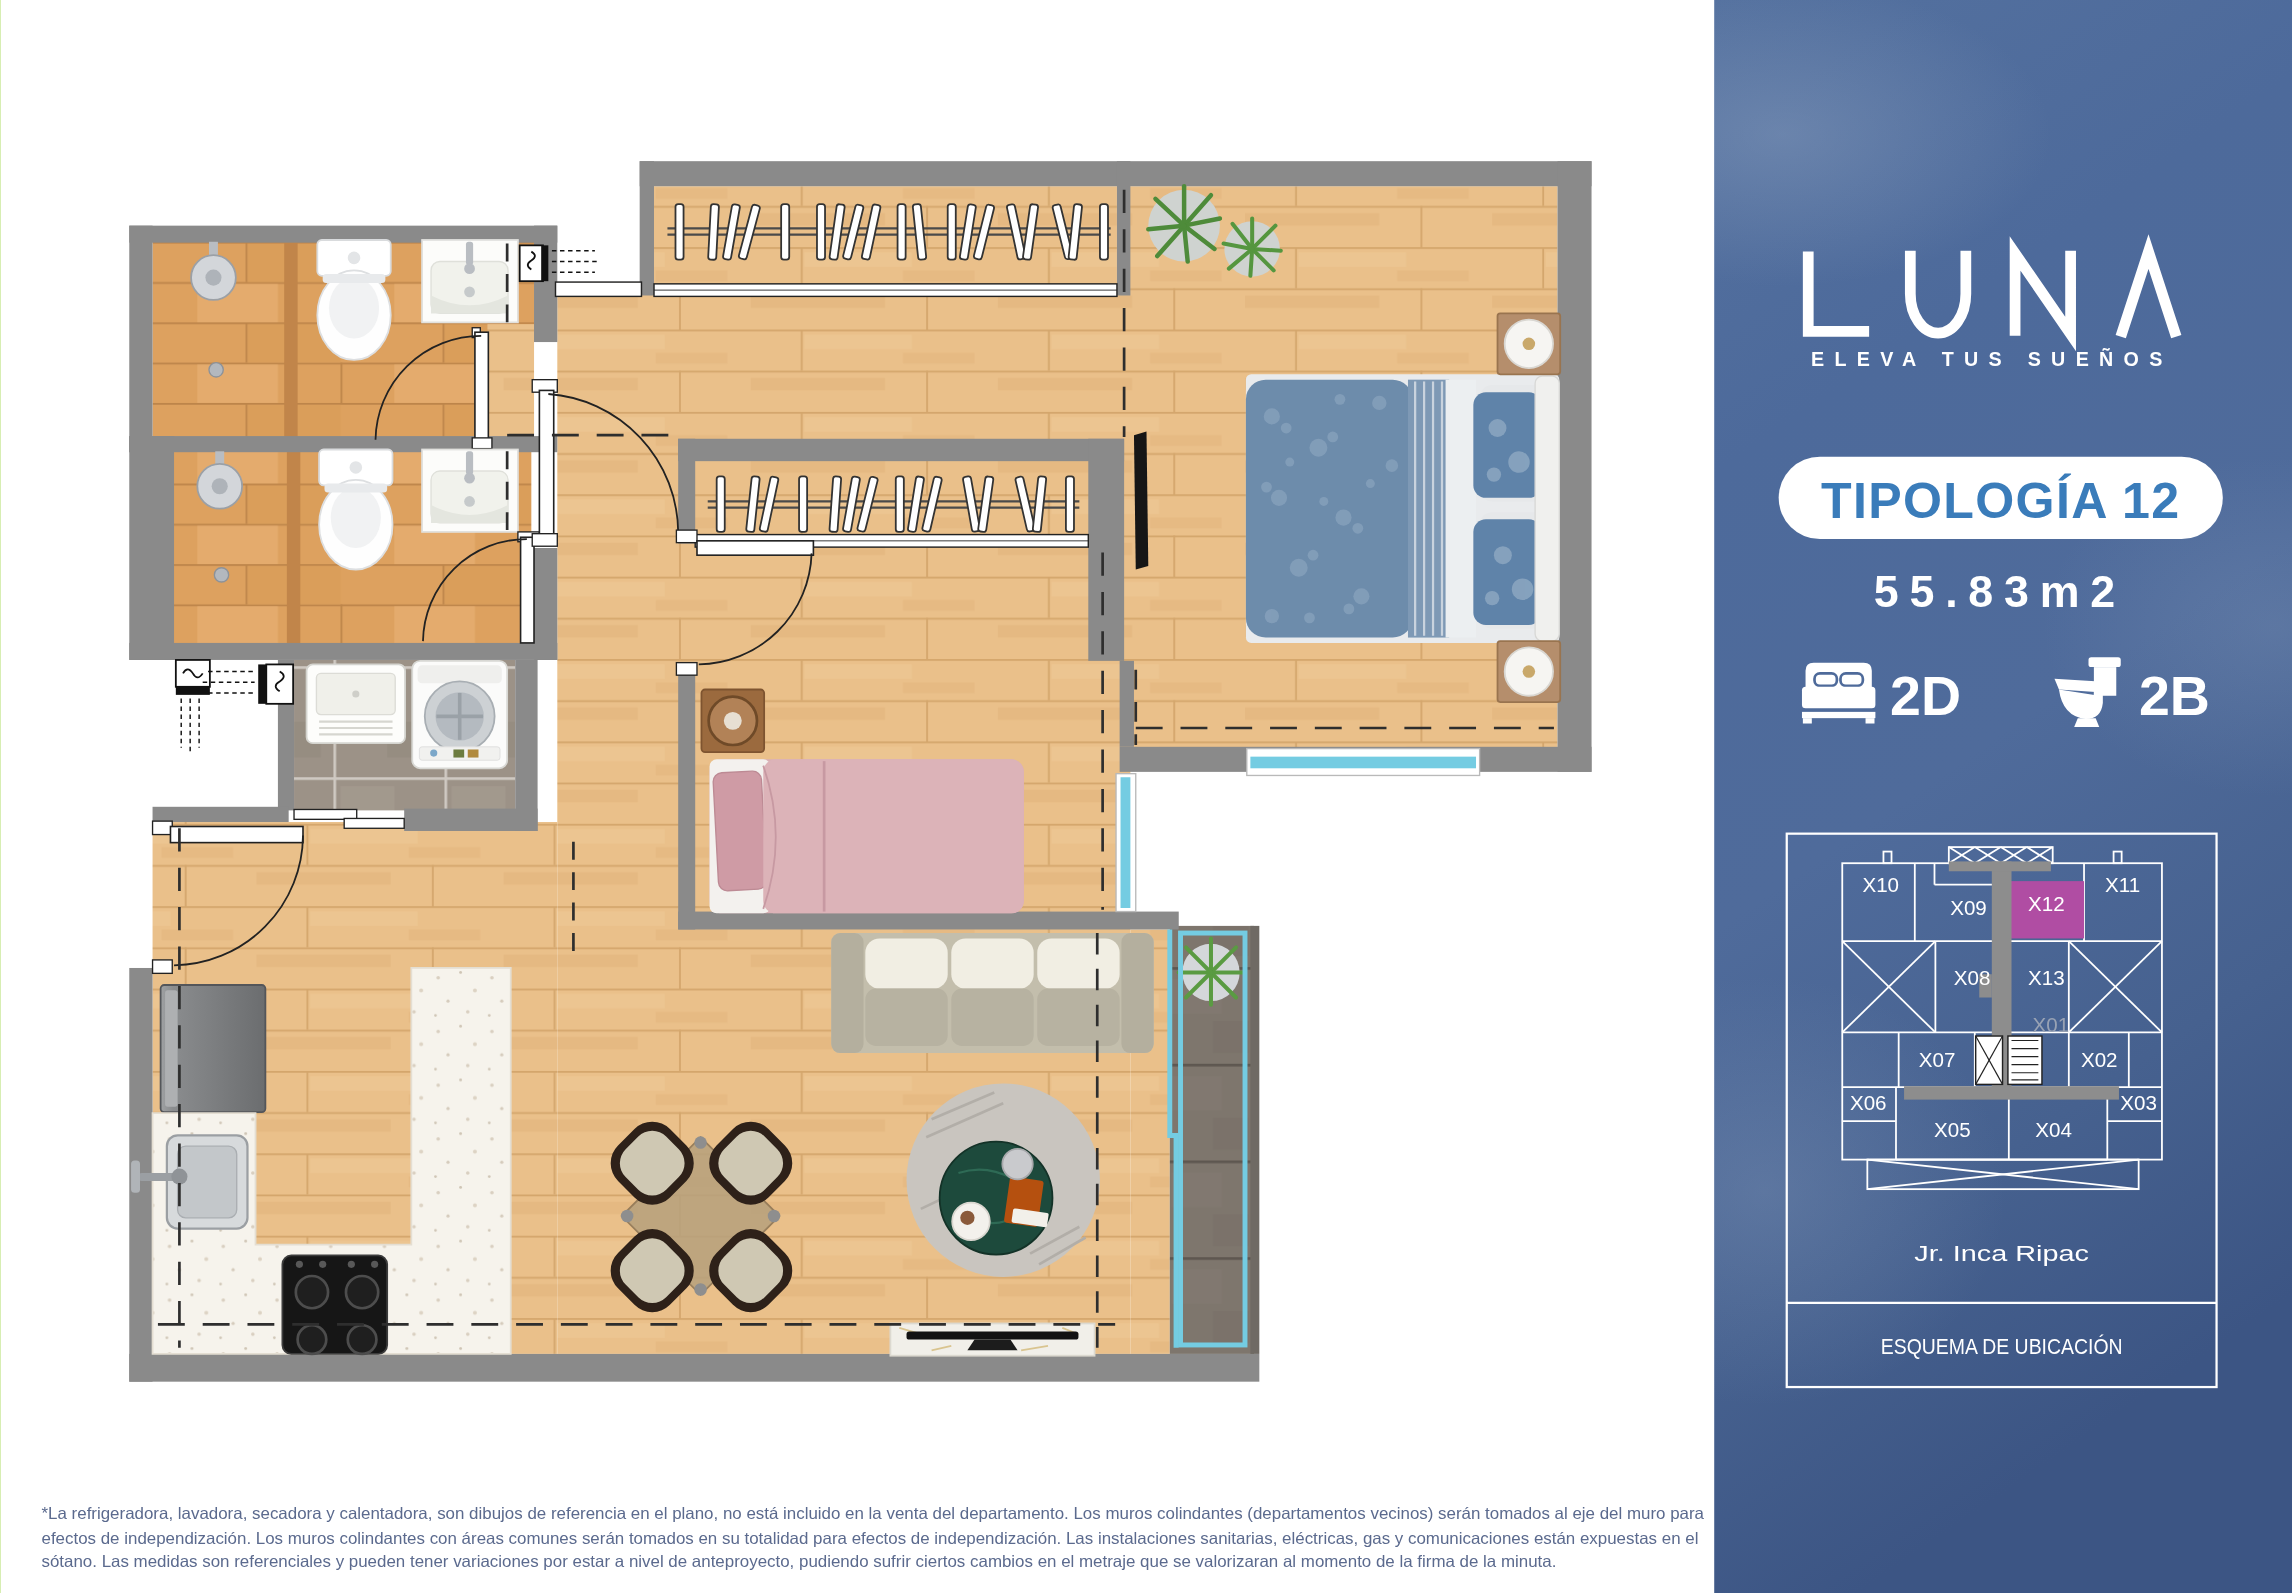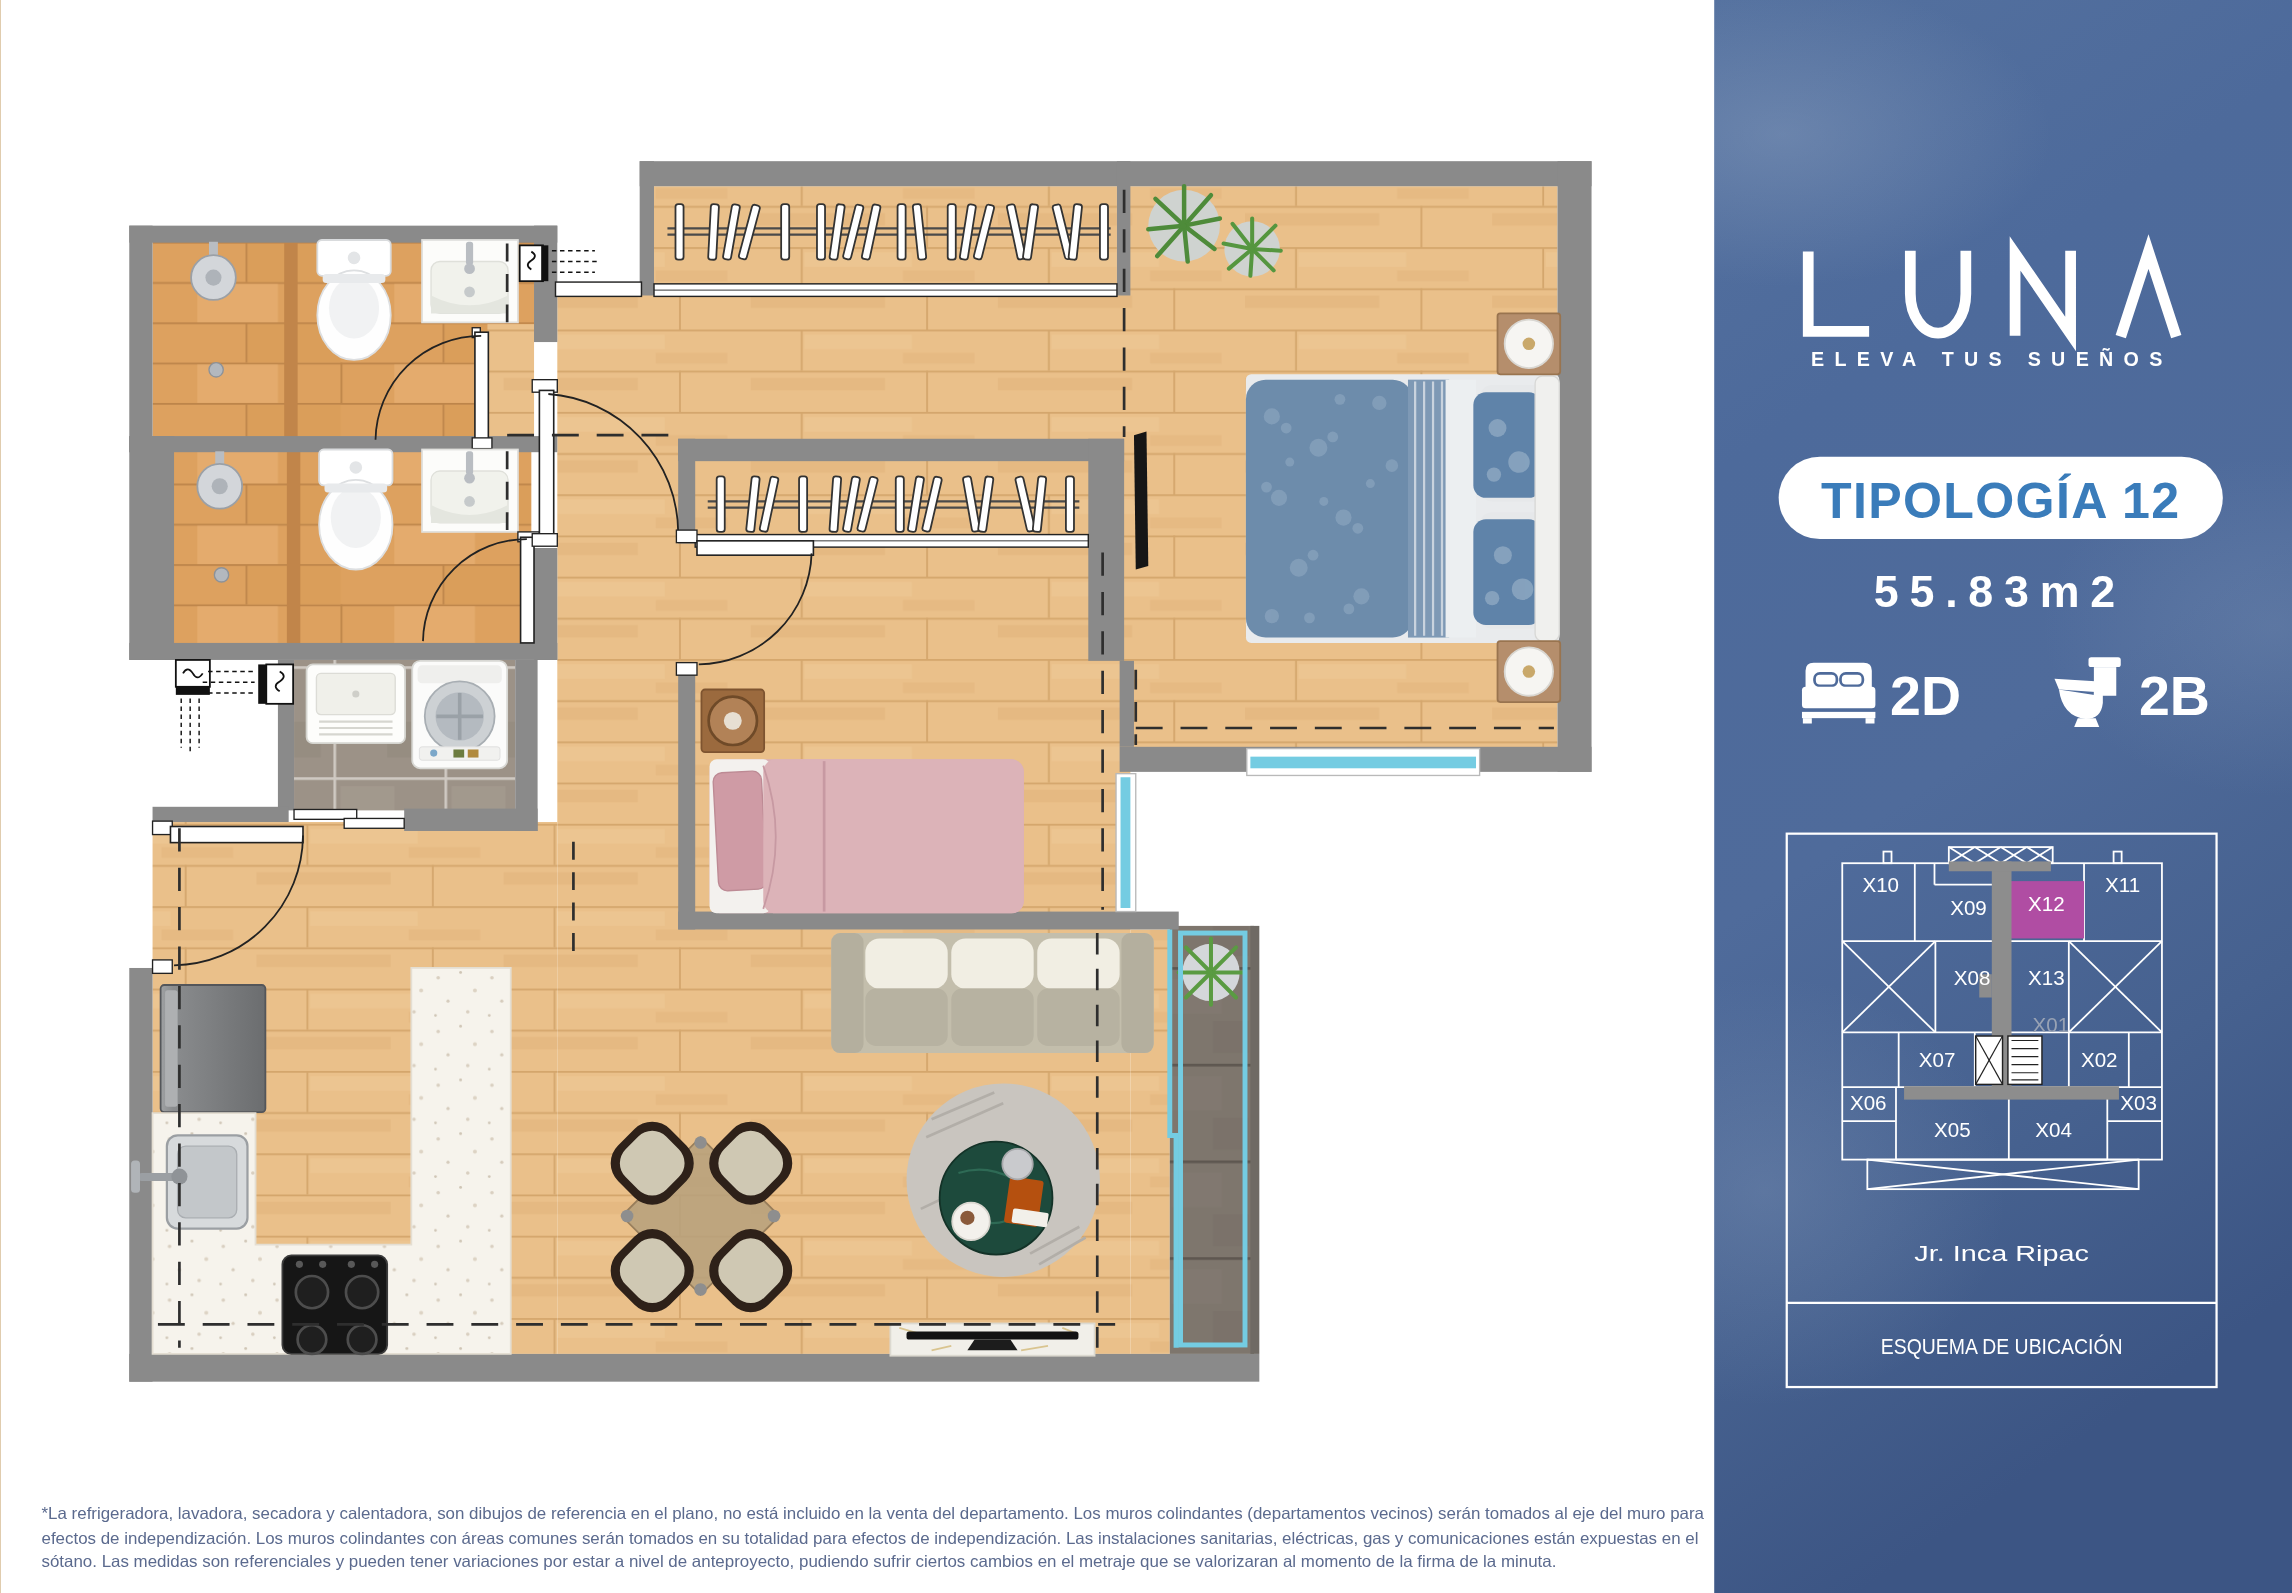--- a/index.html
+++ b/index.html
@@ -1,16 +1,16 @@
 <!DOCTYPE html>
 <html style="font-size:14.3px"><head>
 <meta charset="utf-8">
 <style>
   html,body{margin:0;padding:0;background:#fff;}
-  #page{position:relative;width:2293px;height:1593px;background:#a16207;overflow:hidden;font-family:"Liberation Sans",sans-serif;}
+  #page{position:relative;width:2293px;height:1593px;background:#84cc16;overflow:hidden;font-family:"Liberation Sans",sans-serif;}
 </style>
 </head>
 <body>
 <div id="page">
 <svg width="2293" height="1593" viewBox="0 0 2560 1779" xmlns="http://www.w3.org/2000/svg">
 <defs>
 
   <pattern id="wood" width="276" height="92" patternUnits="userSpaceOnUse">
     <rect width="276" height="92" fill="#eac08a"></rect>
     <rect x="0" y="0" width="276" height="2" fill="#d4a66c"></rect>

